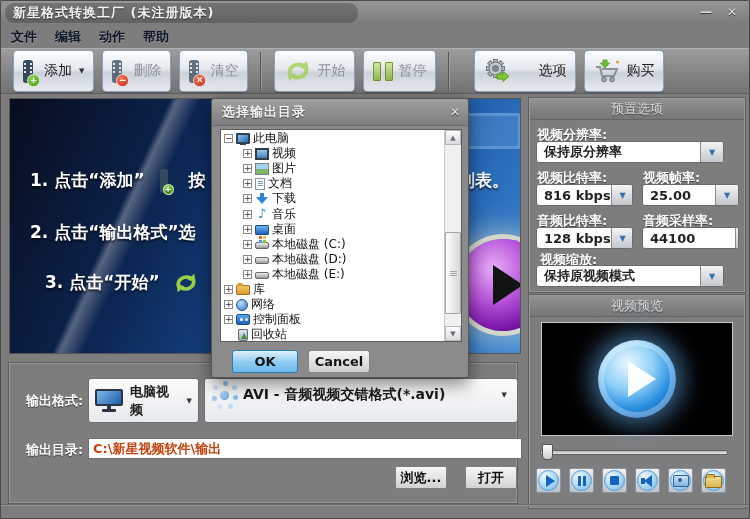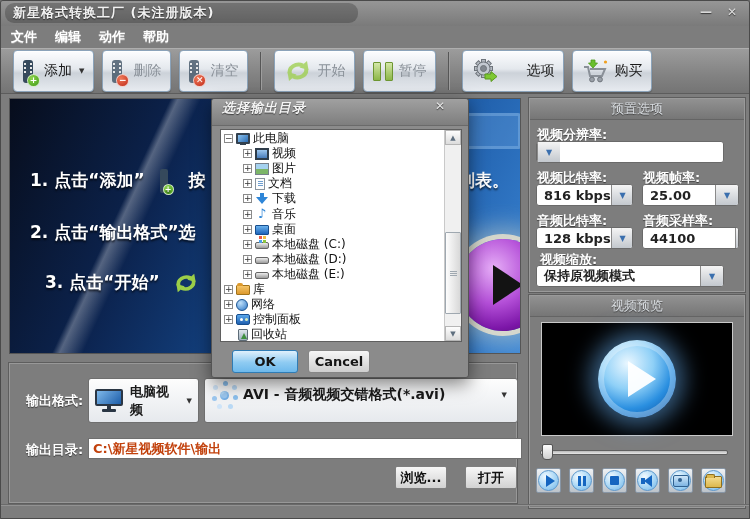--- a/index.html
+++ b/index.html
@@ -5,21 +5,21 @@
   html,body{margin:0;padding:0;background:#6f6f6f;font-family:"DejaVu Sans","Liberation Sans",sans-serif;-webkit-font-smoothing:antialiased;cursor:default;}
   .win{position:relative;width:750px;height:519px;background:#7d7d7d;border:1px solid #4a4a4a;box-sizing:border-box;overflow:hidden;border-radius:3px 3px 0 0;}
   
   .titlebar{position:absolute;left:0;top:0;width:100%;height:25px;background:linear-gradient(#969696,#7a7a7a);}
   .title-pill{position:absolute;left:4px;top:2px;width:345px;height:20px;background:rgba(0,0,0,.22);border-radius:9px;display:flex;align-items:center;padding-left:8px;}
   .title-text{color:#f2f2f2;font-size:13px;font-weight:bold;text-shadow:0 1px 1px #2a2a2a;letter-spacing:1px;white-space:nowrap;}
   .win-controls{position:absolute;right:8px;top:3px;display:flex;gap:8px;}
   .wc{width:18px;height:16px;color:#d9d9d9;font-size:12px;font-weight:bold;text-align:center;line-height:16px;text-shadow:0 1px 1px #3a3a3a;}
   
   .menubar{position:absolute;left:0;top:25px;width:100%;height:22px;display:flex;align-items:center;padding-left:10px;gap:18px;}
-  .menu-item{font-size:13px;font-weight:bold;color:#ffffff;text-shadow:0 1px 0 rgba(255,255,255,.25);}
+  .menu-item{font-size:13px;font-weight:bold;color:#0f172a;text-shadow:0 1px 0 rgba(255,255,255,.25);}
   
   .toolbar{position:absolute;left:0;top:47px;width:100%;height:46px;background:linear-gradient(#9c9c9c,#828282 60%,#747474);border-top:1px solid #aeaeae;border-bottom:1px solid #5c5c5c;display:flex;align-items:center;padding:0 12px;gap:8px;box-sizing:border-box;}
   .tbtn{display:inline-flex;align-items:center;justify-content:center;gap:5px;height:40px;padding:0 9px;background:linear-gradient(#fcfdff,#e4e8ed 45%,#ccd2d9 55%,#e7ebf0);border:1px solid #8ba3ba;border-radius:4px;box-shadow:inset 0 1px 0 rgba(255,255,255,.8),0 1px 1px rgba(0,0,0,.25);}
   .tbtn .lbl{font-size:14px;color:#1b1b1b;}
   .tbtn.disabled .lbl{color:#8a9199;}
   .tbtn.disabled .film,.tbtn.disabled svg{opacity:.75;}
   .tsep{width:0;height:38px;border-left:1px solid #565656;border-right:1px solid #9e9e9e;margin:0 4px;}
   .dd-caret{font-size:7px;color:#333;margin-left:2px;}
   
   .film{position:relative;width:22px;height:19px;background:linear-gradient(#a7cdf0,#4a80bd);border:2px solid #35495c;border-left:5px solid #35495c;border-right:5px solid #35495c;border-radius:3px;box-sizing:border-box;}
@@ -85,21 +85,21 @@
   .g-stop{width:9px;height:9px;background:#1565c0;border-radius:1px;}
   .g-vol{position:relative;width:13px;height:12px;}
   .g-vol::before{content:"";position:absolute;left:0;top:3px;width:4px;height:6px;background:#1565c0;}
   .g-vol::after{content:"";position:absolute;left:3px;top:0;border-right:8px solid #1565c0;border-top:6px solid transparent;border-bottom:6px solid transparent;}
   .g-cam{position:relative;width:14px;height:10px;background:linear-gradient(#cfe6f8,#7db4e2);border:1px solid #30608f;border-radius:2px;}
   .g-cam::after{content:"";position:absolute;left:4px;top:2px;width:4px;height:4px;border-radius:50%;background:#30608f;}
   .g-folder{position:relative;width:15px;height:10px;background:linear-gradient(#f4dc90,#dcb84e);border:1px solid #8f6f1e;border-radius:1px;margin-top:3px;}
   .g-folder::before{content:"";position:absolute;left:0;top:-3px;width:7px;height:3px;background:#dcb84e;border:1px solid #8f6f1e;border-bottom:none;border-radius:2px 2px 0 0;}
   
   .dialog{position:absolute;left:210px;top:97px;width:258px;height:280px;background:#8b8b8b;border:1px solid #545454;border-radius:3px;box-shadow:0 6px 18px rgba(0,0,0,.5);box-sizing:border-box;z-index:10;}
-  .dlg-title{height:26px;background:linear-gradient(#a0a0a0,#7e7e7e);border-bottom:1px solid #6a6a6a;border-radius:3px 3px 0 0;display:flex;padding:0 23px 0 10px;font-style:italic;}
+  .dlg-title{height:26px;background:linear-gradient(#a0a0a0,#7e7e7e);border-bottom:1px solid #6a6a6a;border-radius:3px 3px 0 0;display:flex;align-items:center;padding:0 8px 0 10px;}
   .dlg-title .t{flex:1;color:#f5f5f5;font-size:13px;font-weight:bold;text-shadow:0 1px 1px #3a3a3a;letter-spacing:1px;}
   .dlg-close{color:#e3e3e3;font-size:12px;font-weight:bold;text-shadow:0 1px 1px #3a3a3a;}
   .treewrap{position:absolute;left:8px;top:30px;width:242px;height:213px;background:#fff;border:1px solid #5f5f5f;box-sizing:border-box;overflow:hidden;}
   .treeitems{position:absolute;left:0;top:0;right:16px;bottom:0;padding-top:1px;}
   .trow{display:flex;align-items:center;height:15.1px;gap:3px;}
   .exp{width:9px;height:9px;flex:none;border:1px solid #8a8a8a;background:#fff;font-size:9px;line-height:7px;text-align:center;color:#333;box-sizing:border-box;}
   .exp-space{width:9px;height:9px;flex:none;}
   .tlabel{font-size:12px;color:#101010;white-space:nowrap;}
   .ticon{width:14px;height:12px;flex:none;position:relative;box-sizing:border-box;}
   .computer-icon{background:linear-gradient(135deg,#8cc2ee,#2a6cb4);border:2px solid #33414f;border-radius:1px;height:11px;}
@@ -182,21 +182,21 @@
       <span class="lbl">开始</span>
     </div>
     <div class="tbtn disabled">
       <span class="pause-ic">
           <span></span>
           <span></span>
         </span>
       <span class="lbl">暂停</span>
     </div>
     <div class="tsep"></div>
-    <div class="tbtn" style="margin-left:0;gap:28px;">
+    <div class="tbtn" style="margin-left:12px;gap:28px;">
       <span>
         <svg width="26" height="24" viewBox="0 0 26 24">
           <g fill="#b4bac2" stroke="#6f757c" stroke-width="1">
             <rect x="9.5" y="0.5" width="4" height="5" transform="rotate(0 11.5 9.5)"></rect>
             <rect x="9.5" y="0.5" width="4" height="5" transform="rotate(45 11.5 9.5)"></rect>
             <rect x="9.5" y="0.5" width="4" height="5" transform="rotate(90 11.5 9.5)"></rect>
             <rect x="9.5" y="0.5" width="4" height="5" transform="rotate(135 11.5 9.5)"></rect>
             <rect x="9.5" y="0.5" width="4" height="5" transform="rotate(180 11.5 9.5)"></rect>
             <rect x="9.5" y="0.5" width="4" height="5" transform="rotate(225 11.5 9.5)"></rect>
             <rect x="9.5" y="0.5" width="4" height="5" transform="rotate(270 11.5 9.5)"></rect>
@@ -269,20 +269,21 @@
     <span class="out-label" style="left:16px;top:77px;">输出目录:</span>
     <input class="dir-input" value="C:\新星视频软件\输出" style="">
     <div class="pbtn browse-btn">浏览...</div>
     <div class="pbtn open-btn">打开</div>
   </div>
 
   <div class="rbox rbox-presets">
     <div class="rhead">预置选项</div>
     <span class="plabel" style="left:7px;top:27px;">视频分辨率:</span>
     <div class="dd" style="left:6px;top:42px;width:188px;">
+      <span class="val">保持原分辨率</span>
       <span class="arrow">▼</span>
     </div>
     <span class="plabel" style="left:7px;top:70px;">视频比特率:</span>
     <span class="plabel" style="left:113px;top:70px;">视频帧率:</span>
     <div class="dd" style="left:6px;top:85px;width:97px;">
       <span class="val">816 kbps</span>
       <span class="arrow">▼</span>
     </div>
     <div class="dd" style="left:112px;top:85px;width:97px;">
       <span class="val">25.00</span>

